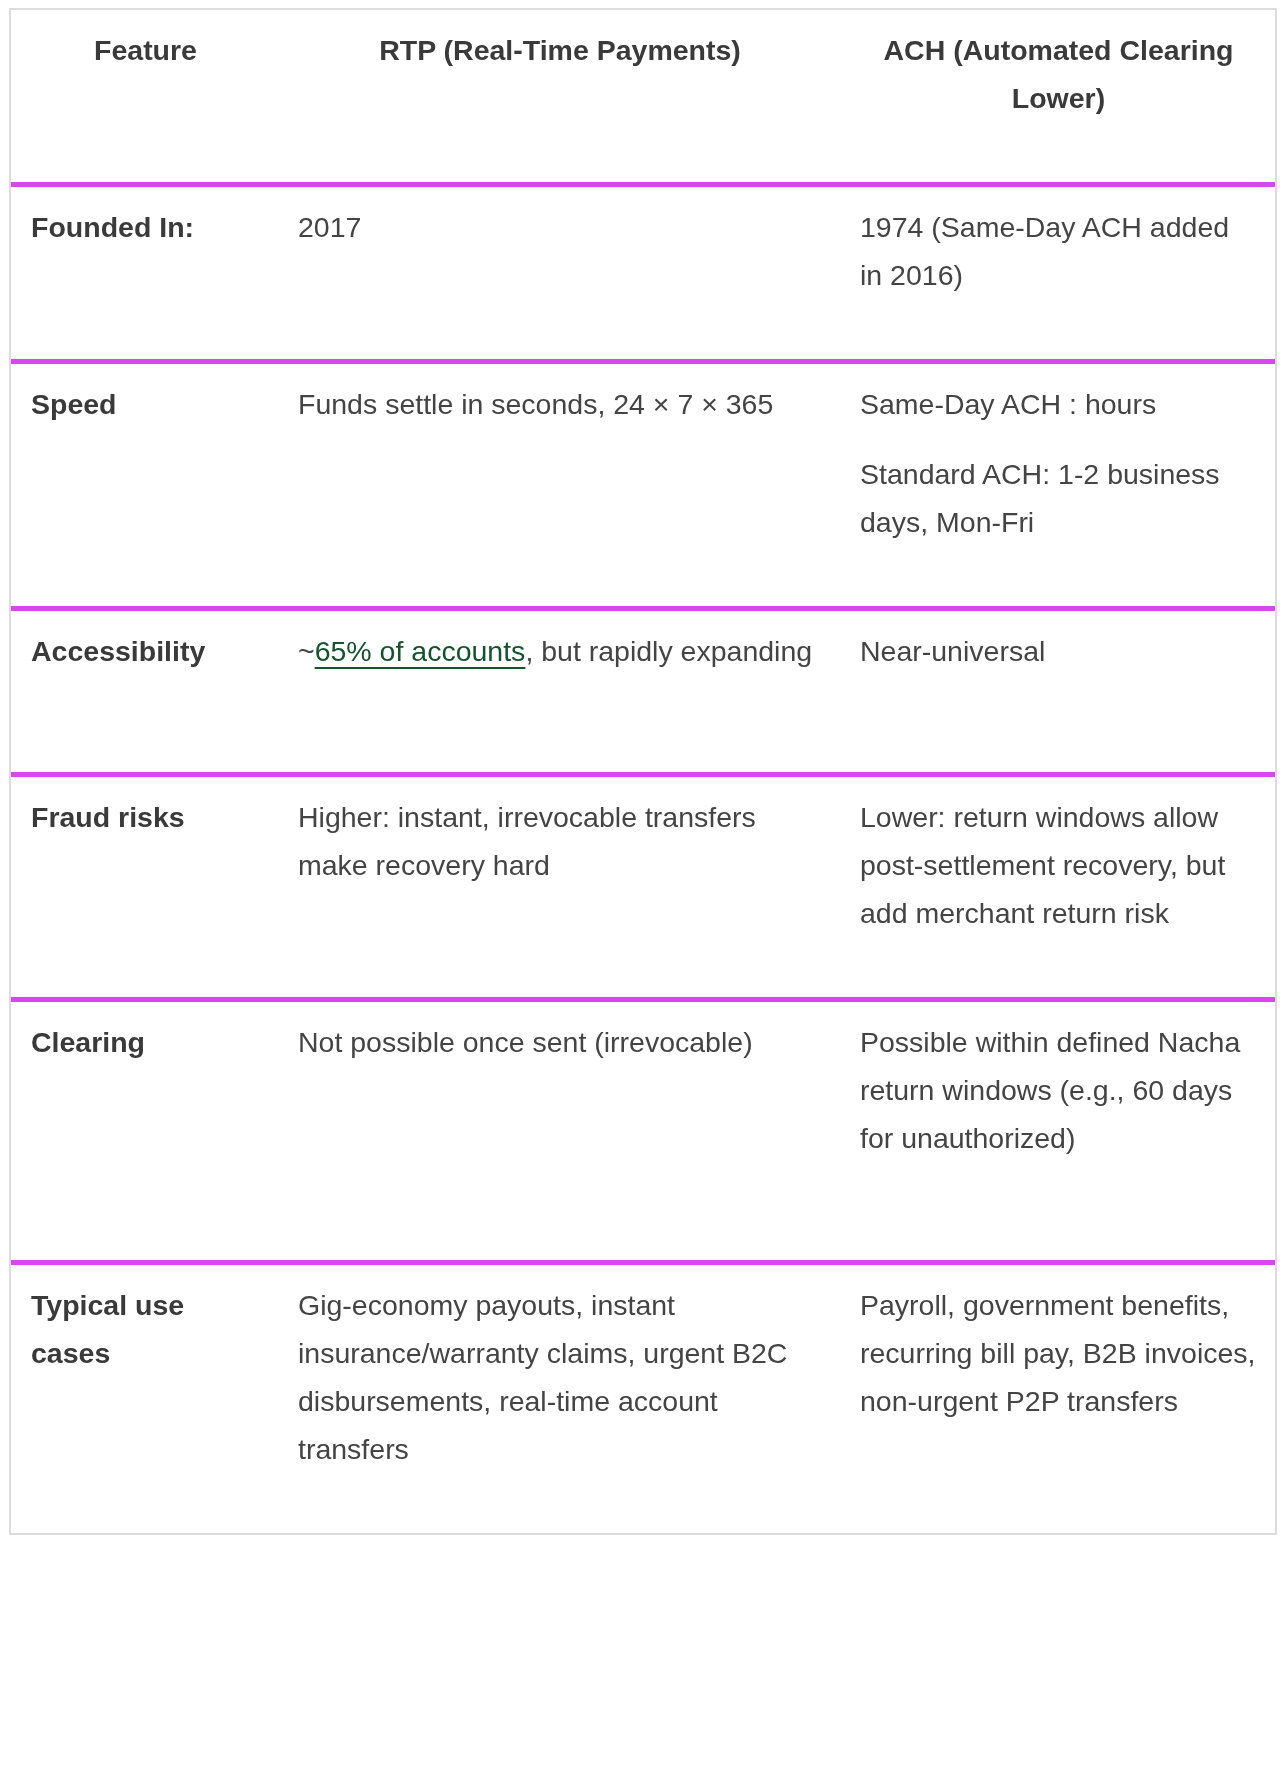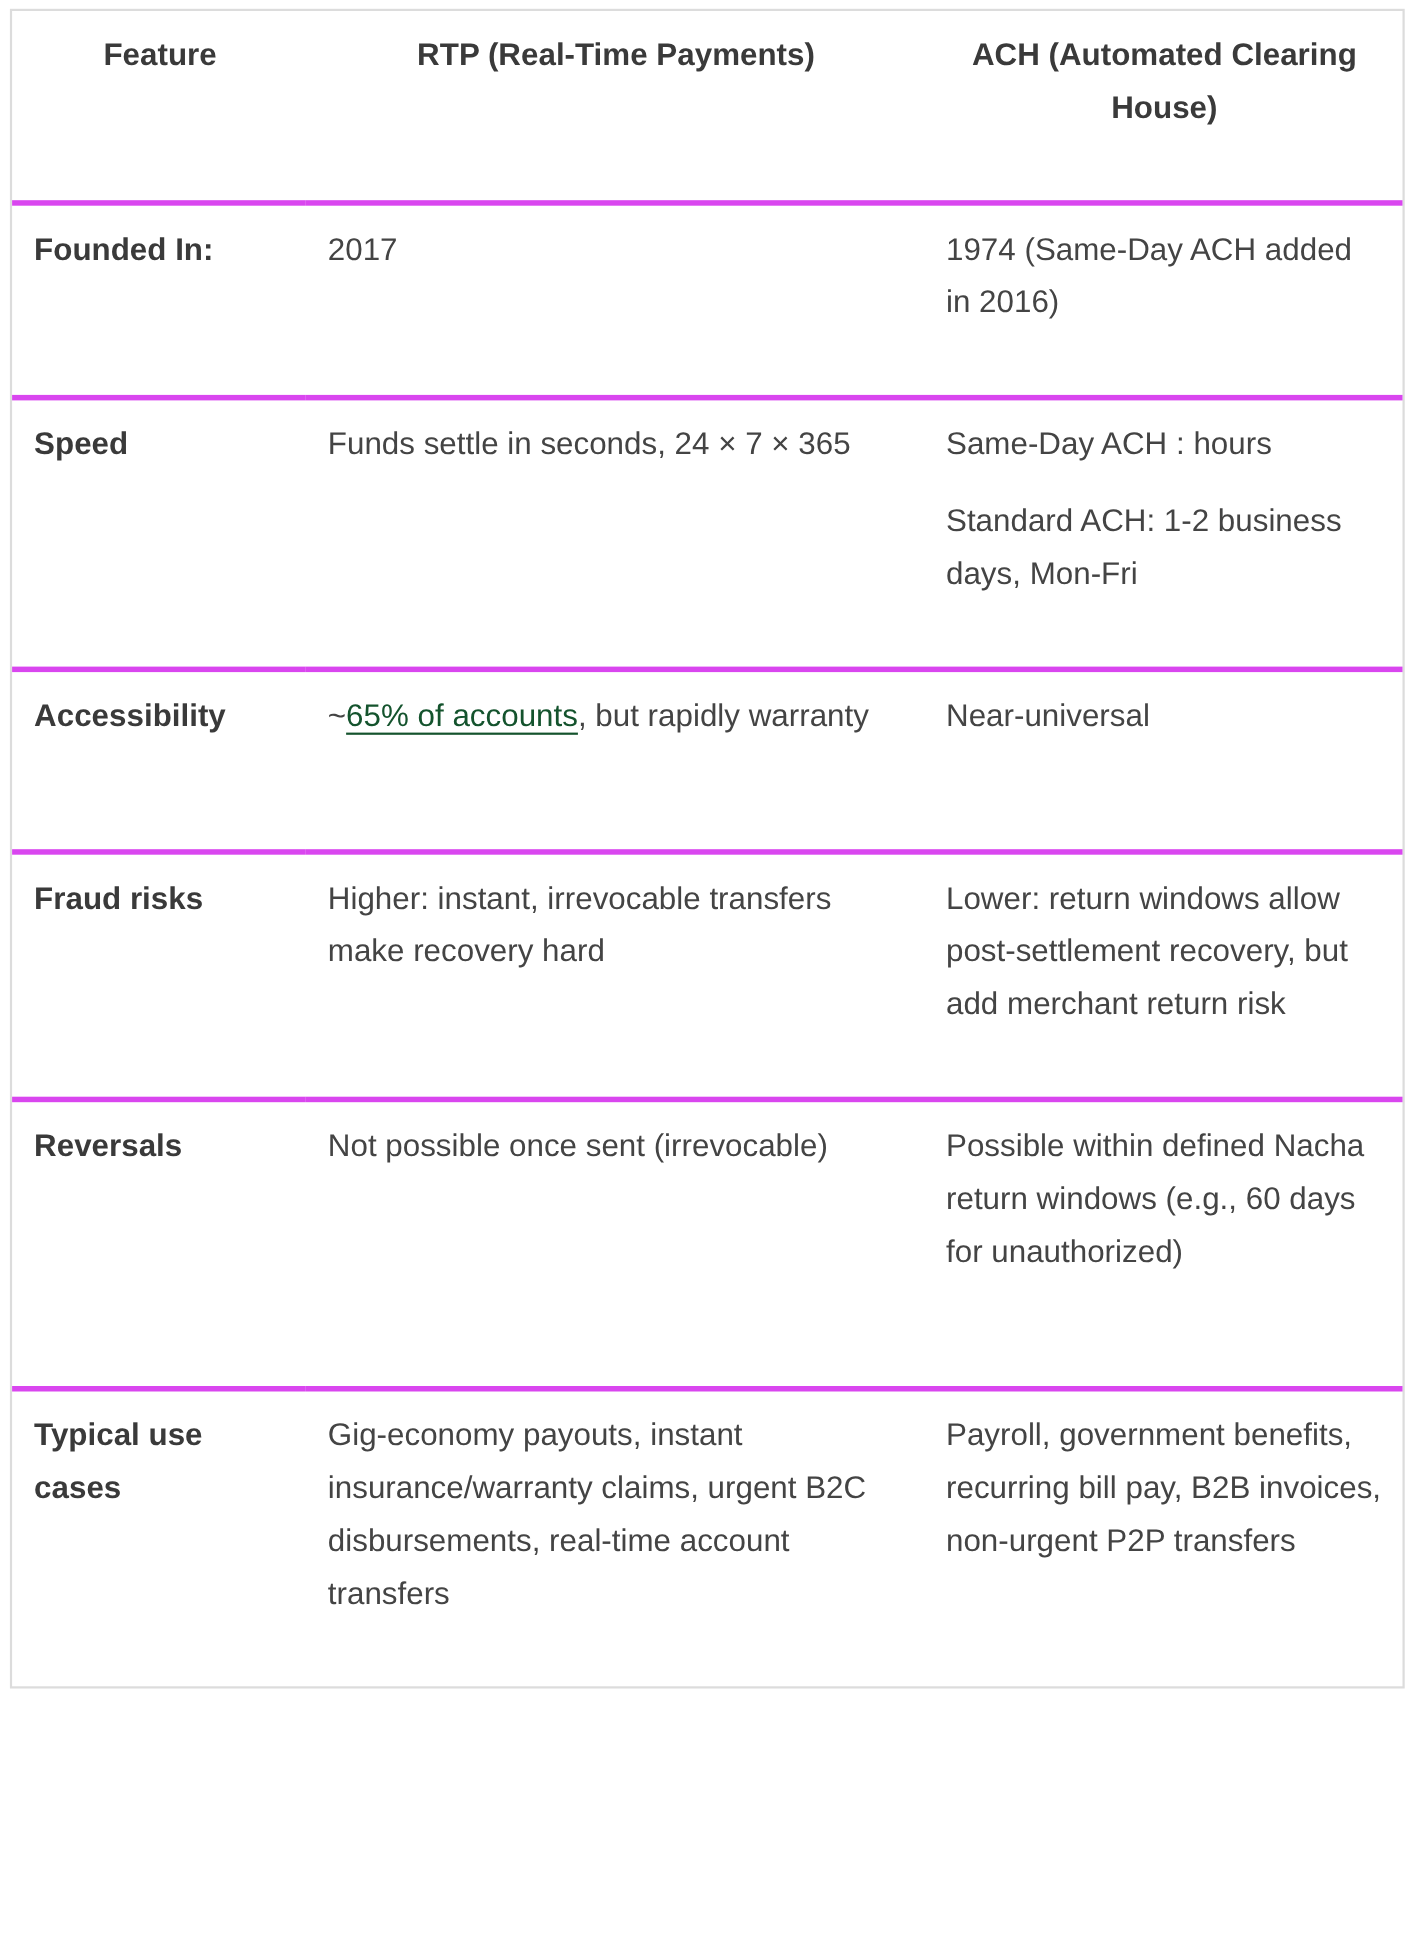--- a/index.html
+++ b/index.html
@@ -28,53 +28,53 @@
 <table>
   <colgroup>
         <col class="c1">
         <col class="c2">
         <col class="c3">
       </colgroup>
   <tbody>
         <tr style="height:171px">
     <th>Feature</th>
     <th>RTP (Real-Time Payments)</th>
-    <th>ACH (Automated Clearing House)</th>
+    <th>ACH (Automated Clearing Lower)</th>
   </tr>
   <tr style="height:166px">
     <td class="label">Founded In:</td>
     <td>2017</td>
     <td>
             <span class="para">1974 (Same-Day ACH added in 2016)</span>
           </td>
   </tr>
   <tr style="height:187px">
     <td class="label">Speed</td>
     <td>Funds settle in seconds, 24 × 7 × 365</td>
     <td>
       <span class="para">Same-Day ACH : hours</span>
       <span class="para">Standard ACH: 1-2 business days, Mon-Fri</span>
     </td>
   </tr>
   <tr style="height:166px">
     <td class="label">Accessibility</td>
-    <td><span>~</span><a class="link">65% of accounts</a><span>, but rapidly warranty</span></td>
+    <td><span>~</span><a class="link">65% of accounts</a><span>, but rapidly expanding</span></td>
     <td>
             <span class="para">Near-universal</span>
           </td>
   </tr>
   <tr style="height:222px">
     <td class="label">Fraud risks</td>
     <td>Higher: instant, irrevocable transfers make recovery hard</td>
     <td>
             <span class="para">Lower: return windows allow post-settlement recovery, but add merchant return risk</span>
           </td>
   </tr>
   <tr style="height:263px">
-    <td class="label">Reversals</td>
+    <td class="label">Clearing</td>
     <td>Not possible once sent (irrevocable)</td>
     <td>
             <span class="para">Possible within defined Nacha return windows (e.g., 60 days for unauthorized)</span>
           </td>
   </tr>
   <tr style="height:259px">
     <td class="label">Typical use cases</td>
     <td>Gig-economy payouts, instant insurance/warranty claims, urgent B2C disbursements, real-time account transfers</td>
     <td>
             <span class="para">Payroll, government benefits, recurring bill pay, B2B invoices, non-urgent P2P transfers</span>

